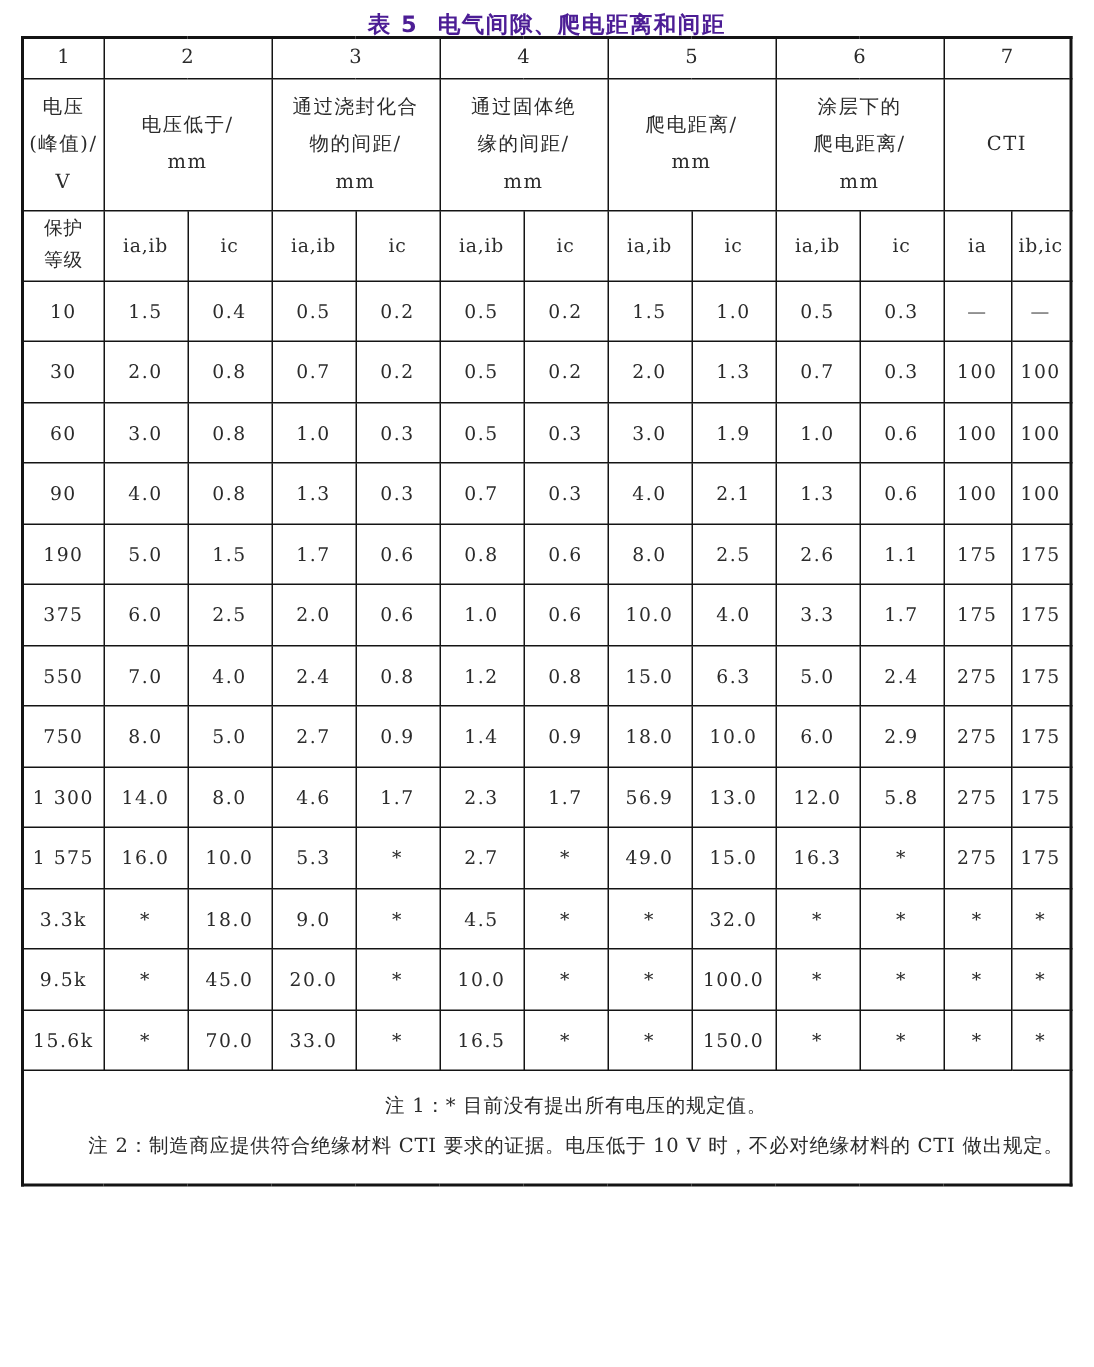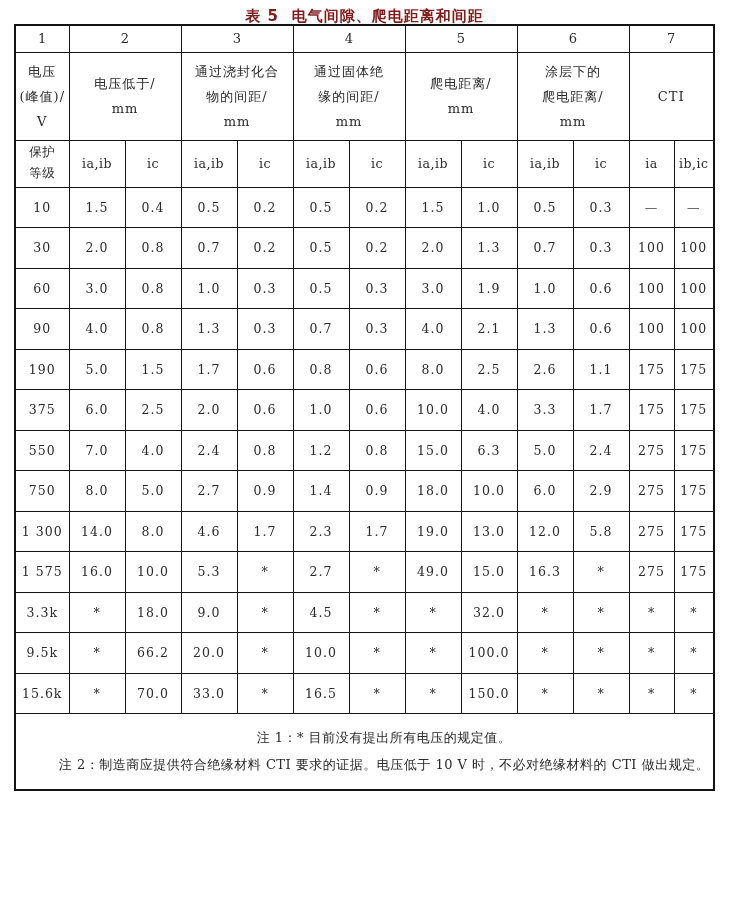--- a/index.html
+++ b/index.html
@@ -12,21 +12,21 @@
     background: #ffffff;
     color: #262626;
     overflow: hidden;
   }
   .caption {
     padding-top: 7px;
     text-align: center;
     font-family: "DejaVu Sans", "Liberation Sans", sans-serif;
     font-weight: bold;
     font-size: 15px;
-    color: #7f1d1d;
+    color: #4c1d95;
     letter-spacing: 1px;
     height: 24px;
   }
   .caption .caption-text { margin-left: 13px; }
   table.main {
     margin: 0 auto;
     width: 695px;
     table-layout: fixed;
     border-collapse: collapse;
     border: 2px solid #141414;
@@ -276,21 +276,21 @@
           <td>175</td>
         </tr>
         <tr>
           <td>1 300</td>
           <td>14.0</td>
           <td>8.0</td>
           <td>4.6</td>
           <td>1.7</td>
           <td>2.3</td>
           <td>1.7</td>
-          <td>19.0</td>
+          <td>56.9</td>
           <td>13.0</td>
           <td>12.0</td>
           <td>5.8</td>
           <td>275</td>
           <td>175</td>
         </tr>
         <tr>
           <td>1 575</td>
           <td>16.0</td>
           <td>10.0</td>
@@ -316,21 +316,21 @@
           <td>*</td>
           <td>32.0</td>
           <td>*</td>
           <td>*</td>
           <td>*</td>
           <td>*</td>
         </tr>
         <tr>
           <td>9.5k</td>
           <td>*</td>
-          <td>66.2</td>
+          <td>45.0</td>
           <td>20.0</td>
           <td>*</td>
           <td>10.0</td>
           <td>*</td>
           <td>*</td>
           <td>100.0</td>
           <td>*</td>
           <td>*</td>
           <td>*</td>
           <td>*</td>

